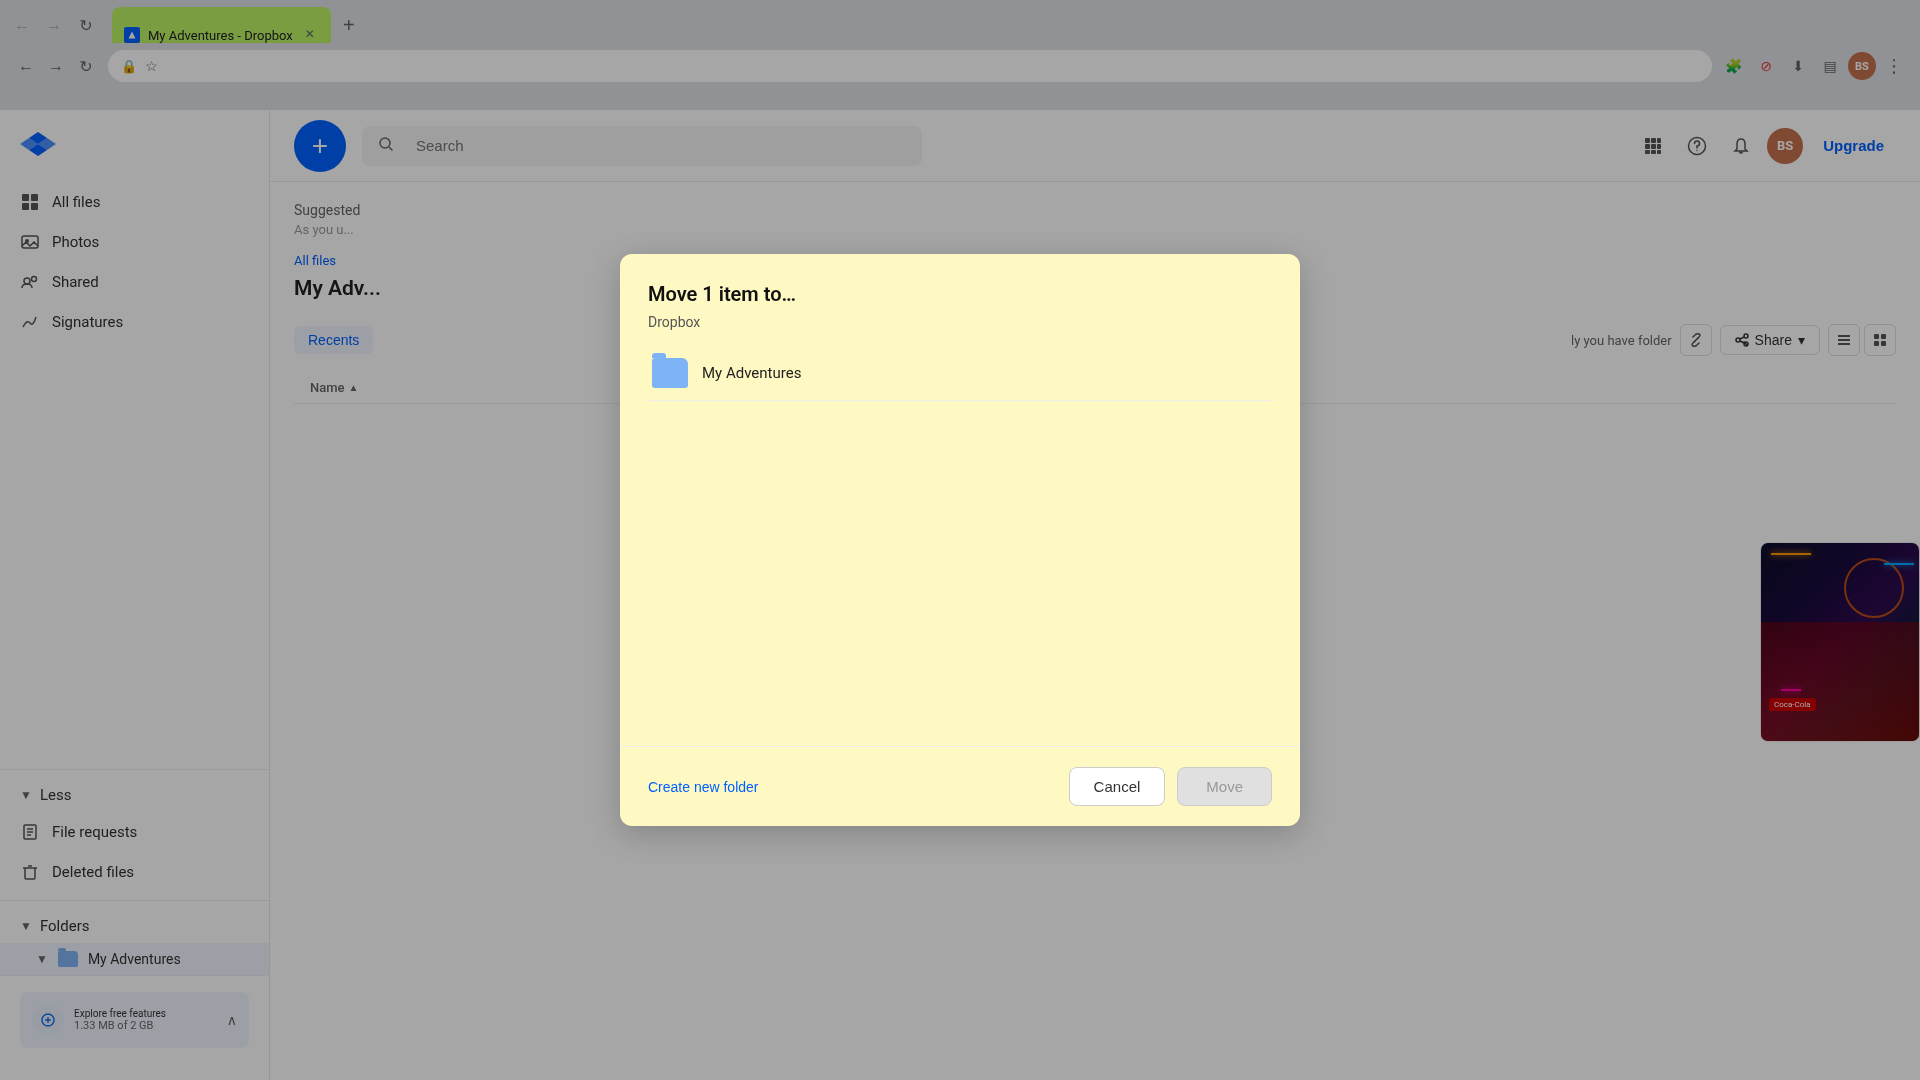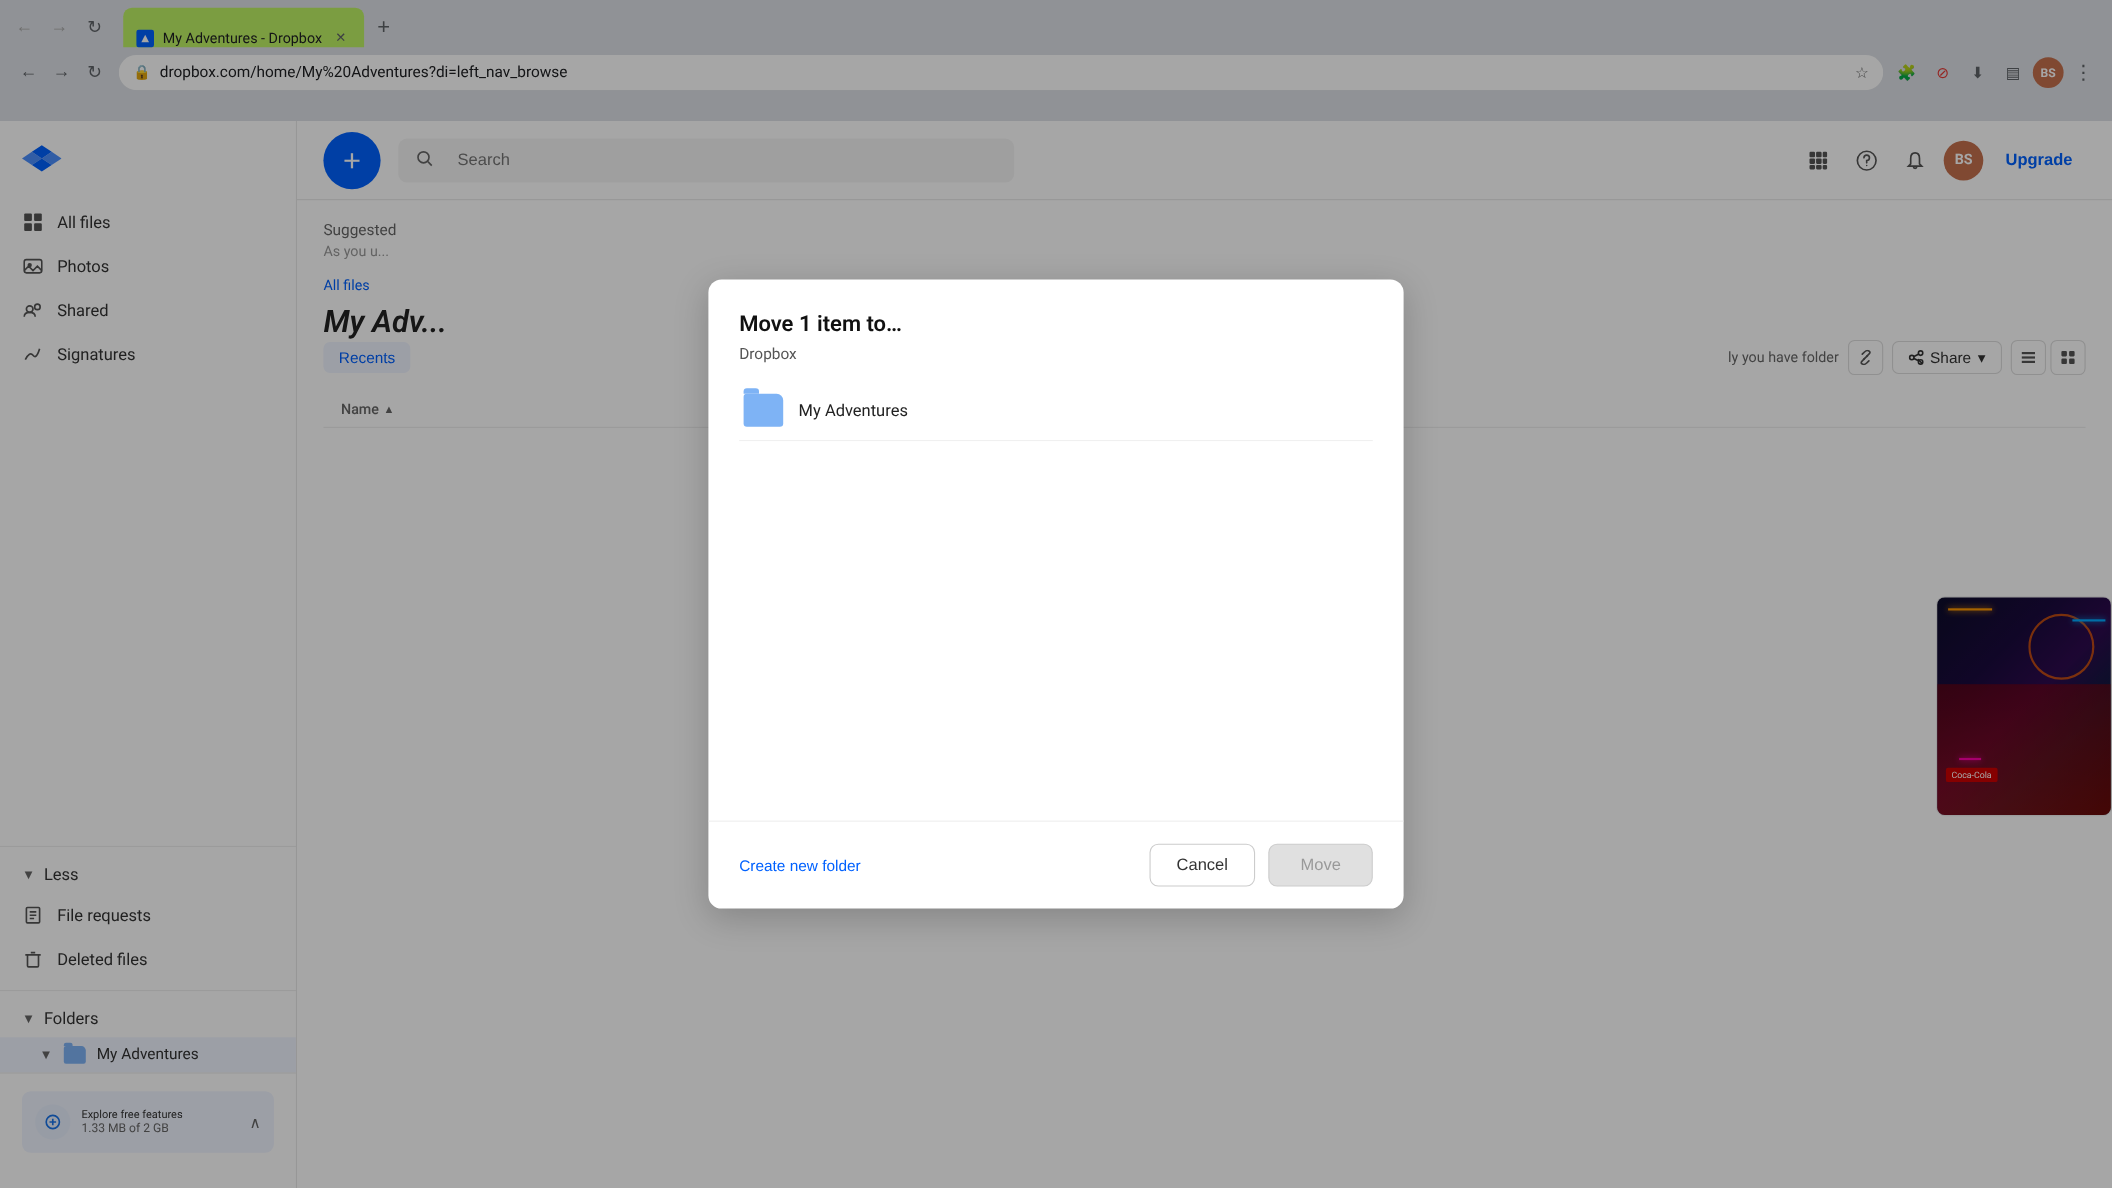--- a/index.html
+++ b/index.html
@@ -417,25 +417,24 @@
     }
     .breadcrumb-row {
       display: flex;
       align-items: center;
       gap: 8px;
       margin-bottom: 8px;
       font-size: 13px;
       color: #666;
     }
     .page-title {
-      font-size: 28px;
+      font-size: 21px;
       font-weight: 600;
       color: #222;
-      margin-bottom: 0;
-      font-style: italic;
+      margin-bottom: 24px;
     }
 
     .toolbar-row {
       display: flex;
       align-items: center;
       gap: 12px;
       margin-bottom: 16px;
     }
     .tab-btn {
       padding: 6px 14px;
@@ -526,23 +525,23 @@
       bottom: 0;
       background: rgba(0, 0, 0, 0.35);
       z-index: 100;
       display: flex;
       align-items: center;
       justify-content: center;
     }
 
     
     .modal {
-      background: #ffffff;
+      background: #fef9c3;
       border-radius: 12px;
-      width: 632px;
+      width: 680px;
       max-height: 640px;
       display: flex;
       flex-direction: column;
       box-shadow: 0 8px 32px rgba(0,0,0,0.2);
       overflow: hidden;
       position: relative;
     }
     .modal-header {
       padding: 28px 28px 16px 28px;
     }
@@ -653,21 +652,20 @@
   </div>
 
   <div class="address-bar-row">
     <div class="nav-buttons">
       <button class="browser-btn">←</button>
       <button class="browser-btn">→</button>
       <button class="browser-btn">↻</button>
     </div>
     <div class="address-bar">
       <span style="color:#666;font-size:13px;">🔒</span>
-      <span class="address-text">dropbox.com/home/My%20Adventures?di=left_nav_browse</span>
       <span style="color:#666;font-size:14px;">☆</span>
     </div>
     <div class="address-icons">
       <button class="address-icon-btn" style="font-size:14px;">🧩</button>
       <button class="address-icon-btn" style="font-size:14px;color:#e53935;">⊘</button>
       <button class="address-icon-btn" style="font-size:14px;">⬇</button>
       <button class="address-icon-btn" style="font-size:14px;">▤</button>
       <div class="profile-circle">BS</div>
       <button class="menu-dots-btn">⋮</button>
     </div>

